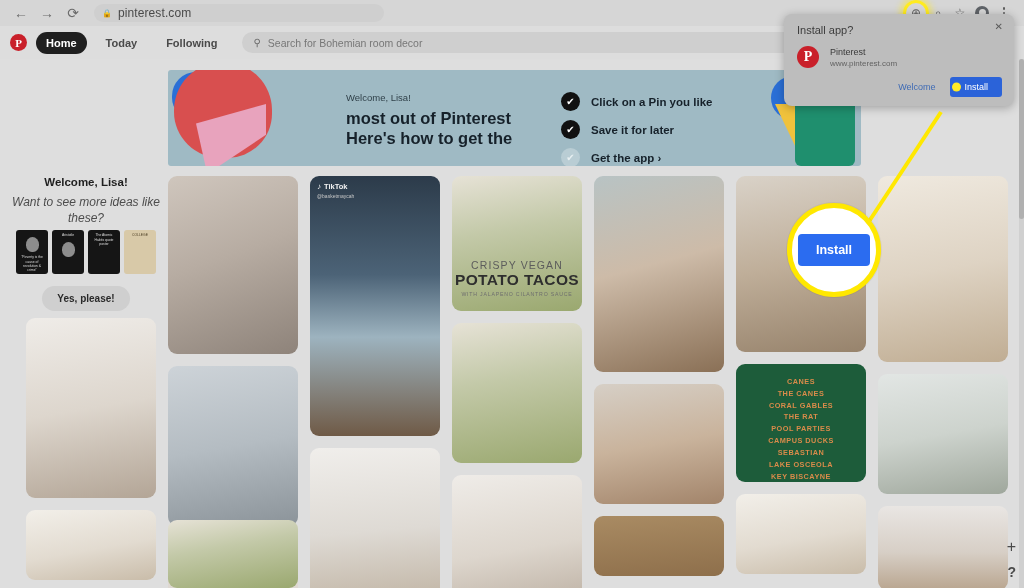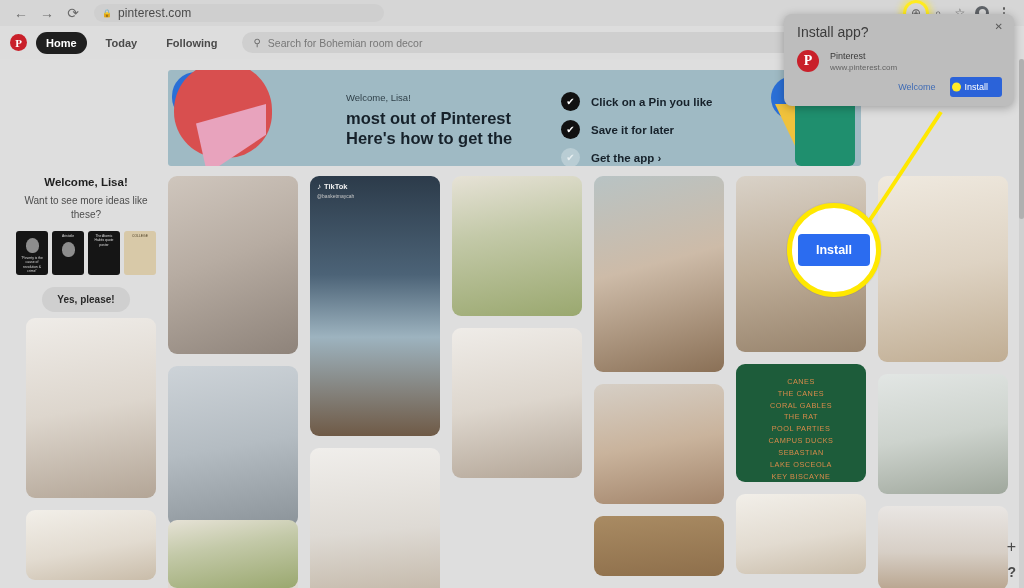--- a/index.html
+++ b/index.html
@@ -88,21 +88,21 @@
   .banner-deco .b1{position:absolute;right:46px;top:6px;width:44px;height:44px;background:#2a6fd6;
      border-radius:50% 4px 50% 50%;}
   .banner-deco .b2{position:absolute;right:6px;top:26px;width:60px;height:70px;background:#1f8f6e;
      border-radius:6px;}
   .banner-deco .b3{position:absolute;right:40px;top:34px;width:46px;height:48px;background:#f0c23c;
      clip-path:polygon(0 0,100% 0,50% 100%);}
 
   
   .rail{ position:absolute; left:12px; top:176px; width:148px; text-align:center;}
   .rail h3{ font-size:11.5px; color:#1f1f1f; font-weight:bold; margin-bottom:6px;}
-  .rail p{ font-size:10px; color:#4d4d4d; line-height:1.35; margin-bottom:10px;}
+  .rail p{ font-size:12px; color:#4d4d4d; line-height:1.35; margin-bottom:4px;font-style:italic;}
   .rail-thumbs{ display:flex; gap:4px; justify-content:center; margin-bottom:12px;}
   .rail-thumbs .t{ width:32px;height:44px;border-radius:3px;background:#151515; position:relative;
       overflow:hidden; font-size:3.4px; color:#ddd; padding:3px; line-height:1.25;}
   .rail-thumbs .t.sepia{ background:#d8c9a8; color:#4a3c22;}
   .rail-thumbs .t .face{ width:13px;height:15px;border-radius:50% 50% 45% 45%;background:#8d8d8d;
       margin:4px auto 3px;}
   .yesbtn{ display:inline-block; background:#cfcfcf; color:#2a2a2a; font-size:10px; font-weight:bold;
       padding:7px 15px; border-radius:20px; border:none;text-align:right;}
 
   
@@ -135,30 +135,30 @@
   .tiktok-user{ position:absolute; left:7px; top:17px; color:#c7c7c7; font-size:5px;}
 
   
   .taco-txt{ position:absolute; left:0; right:0; bottom:14px; text-align:center; }
   .taco-l1{ font-size:10.5px; color:#5c5c5c; letter-spacing:1.1px;}
   .taco-l2{ font-size:15.5px; color:#2e2e2e; font-weight:bold; letter-spacing:.4px; line-height:1.15;}
   .taco-l3{ font-size:5.2px; color:#6e6e6e; letter-spacing:.8px; margin-top:2px;}
 
   
   .poster{ background:#1d5c3a; padding:12px 6px; text-align:center;}
-  .poster div{ font-size:7.3px; font-weight:normal; color:#d98b4a; letter-spacing:.5px;
+  .poster div{ font-size:7.3px; font-weight:bold; color:#d98b4a; letter-spacing:.5px;
      line-height:1.62; font-family:"Liberation Sans", sans-serif;text-align:center;}
 
   
   .dialog{
     position:absolute; right:10px; top:14px; width:230px; height:92px;
     background:#bdbdbd; border-radius:8px; box-shadow:0 2px 10px rgba(0,0,0,.28);
     padding:10px 13px;
   }
-  .dialog .dtitle{ font-size:14px; color:#3c3c3c; }
+  .dialog .dtitle{ font-size:11px; color:#3c3c3c; }
   .dialog .dclose{ position:absolute; right:11px; top:7px; font-size:10px; color:#5a5a5a;}
   .dialog .drow{ display:flex; align-items:center; gap:11px; margin-top:10px;}
   .dialog .dlogo{ width:22px;height:22px;border-radius:50%;background:#c9202a;color:#fff;
      display:flex;align-items:center;justify-content:center;font-size:14px;font-weight:bold;
      font-family:"Liberation Serif",serif;}
   .dialog .dname{ font-size:9px; color:#3a3a3a; line-height:1.45;}
   .dialog .durl{ font-size:8px; color:#636363;}
   .dialog .dbtns{ position:absolute; right:12px; bottom:9px; display:flex; align-items:center; gap:6px;}
   .dcancel{ font-size:9px; color:#3f6bb5; padding:5px 9px; background:none;border:none;}
   .dinstall{ font-size:9px; color:#fff; background:#2b63d9; border:none;
@@ -295,20 +295,28 @@
           <span>TikTok</span>
         </div>
         <div class="tiktok-user">@basketmaycah</div>
       </div>
       <div class="pin g8" style="height:150px;">
           <span class="ph"></span>
         </div>
     </div>
 
     <div class="col" style="left:284px;">
+      <div class="pin g3" style="height:135px;">
+        <span class="ph"></span>
+        <div class="taco-txt">
+          <div class="taco-l1">CRISPY VEGAN</div>
+          <div class="taco-l2">POTATO TACOS</div>
+          <div class="taco-l3">WITH JALAPENO CILANTRO SAUCE</div>
+        </div>
+      </div>
       <div class="pin g3" style="height:140px;">
           <span class="ph"></span>
         </div>
       <div class="pin g7" style="height:150px;">
           <span class="ph"></span>
         </div>
     </div>
 
     <div class="col" style="left:426px;">
       <div class="pin g4" style="height:196px;">

